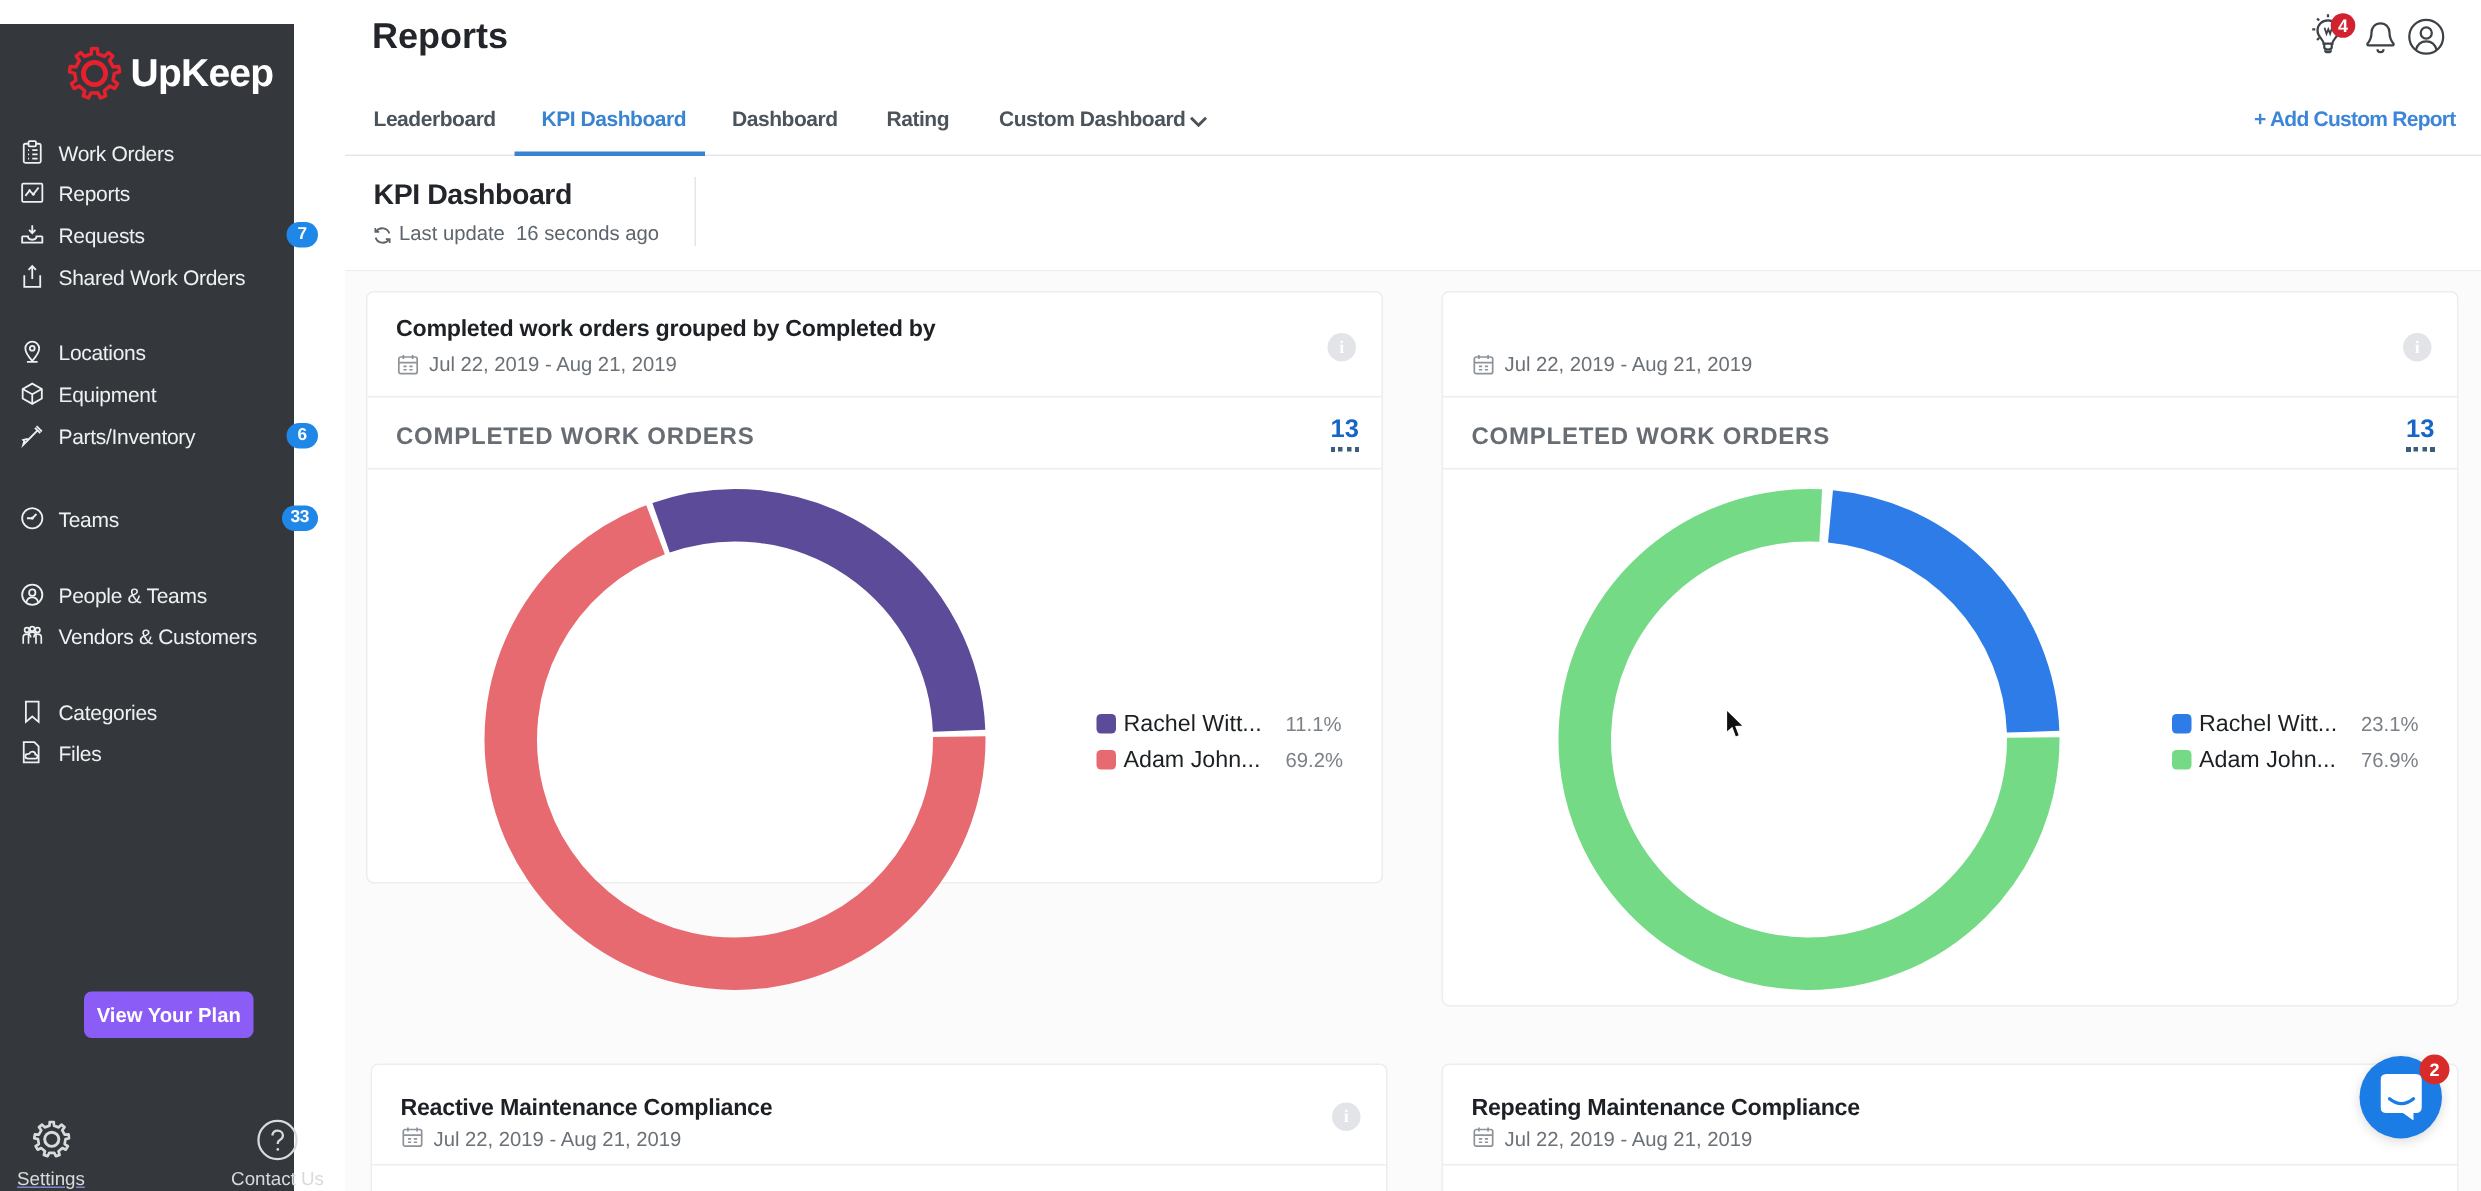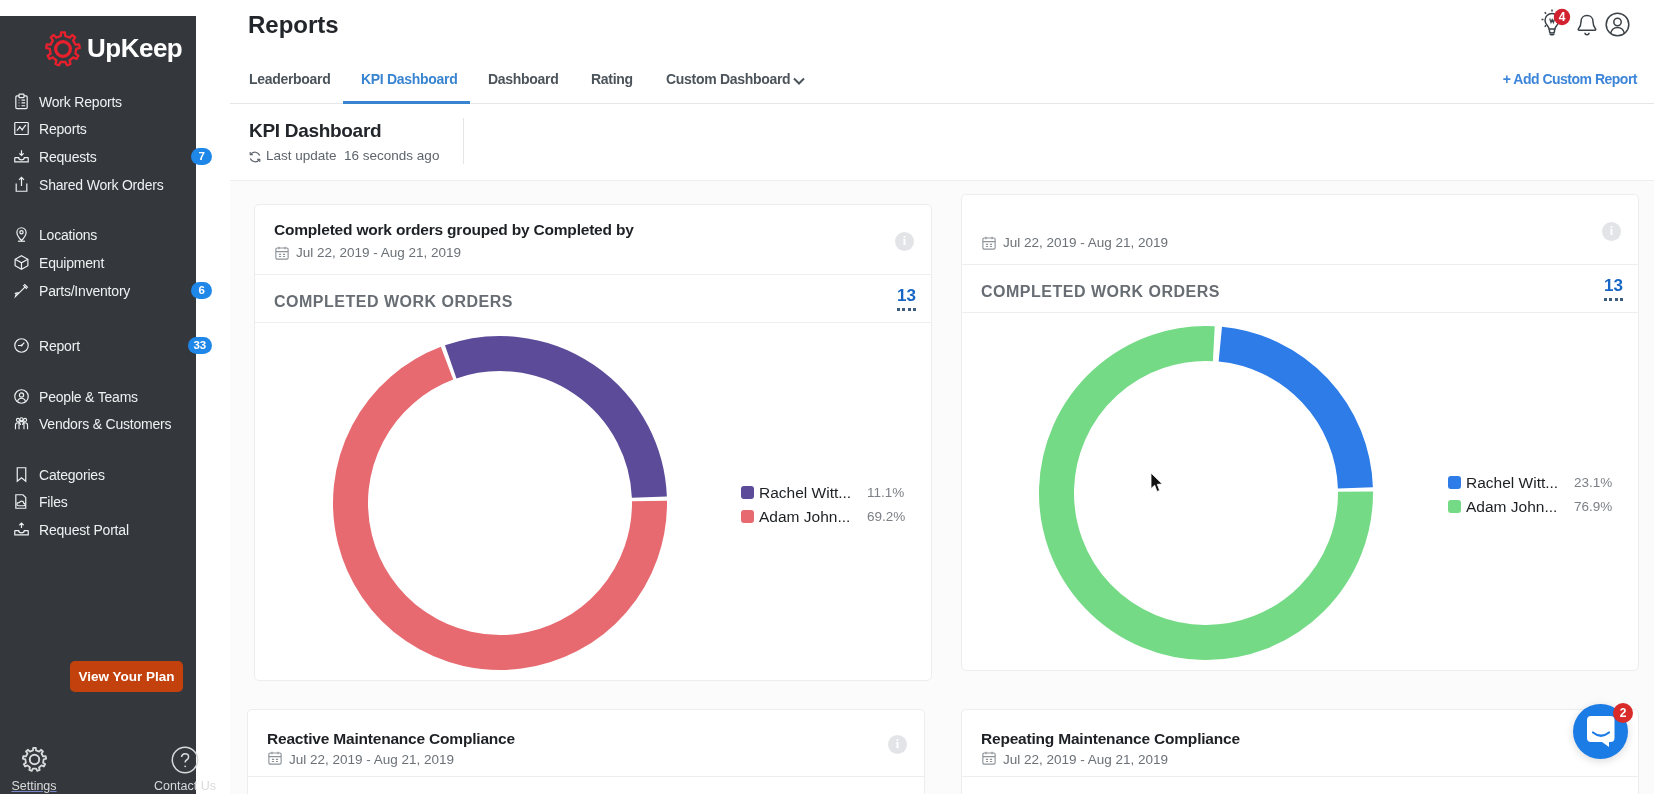--- a/index.html
+++ b/index.html
@@ -6,21 +6,21 @@
 html,body { width:1654px; height:794px; overflow:hidden; font-family:"Liberation Sans",sans-serif; background:#fff; }
 .abs { position:absolute; }
 
 
 #sidebar { position:absolute; left:0; top:16px; width:196px; height:794px; background:#34383c; }
 .logo { position:absolute; left:87px; top:17px; color:#fff; font-size:26px; font-weight:700; letter-spacing:-0.5px; }
 .nav { position:absolute; left:0; width:230px; height:28px; color:#eef0f1; font-size:14px; letter-spacing:-0.2px; }
 .nav .ic { position:absolute; left:13px; top:5px; width:17px; height:17px; }
 .nav .tx { position:absolute; left:39px; top:6px; }
 .badge { position:absolute; right:18px; top:5px; min-width:21px; height:17px; background:#1e87e8; border-radius:9px; color:#fff; font-size:11.5px; font-weight:700; text-align:center; line-height:17px; padding:0 6px; }
-.vyp { position:absolute; left:56px; top:645px; width:113px; height:31px; background:#c2410c; border-radius:5px; color:#fff; font-size:13.5px; font-weight:700; text-align:center; line-height:31px;margin-left:14px; }
+.vyp { position:absolute; left:56px; top:645px; width:113px; height:31px; background:#8b5cf6; border-radius:5px; color:#fff; font-size:13.5px; font-weight:700; text-align:center; line-height:31px; }
 .bottomlink { position:absolute; color:#d9dadb; font-size:12.5px; text-align:center; }
 
 
 #main { position:absolute; left:230px; top:0; width:1424px; height:794px; background:#fff; }
 .h1 { position:absolute; left:18px; top:11px; font-size:24px; font-weight:700; color:#22262a; }
 .tabs { position:absolute; left:0; top:56px; width:1424px; height:48px; border-bottom:1px solid #e4e7e9; }
 .tab { position:absolute; top:15px; font-size:14px; letter-spacing:-0.3px; font-weight:700; color:#4c545b; }
 .tab.active { color:#3884d0; }
 .tabline { position:absolute; left:113px; top:45px; width:127px; height:3px; background:#3884d0; }
 .addreport { position:absolute; right:17px; top:15px; font-size:14px; letter-spacing:-0.5px; font-weight:700; color:#3d85d8; }
@@ -56,21 +56,21 @@
     </g>
   </svg>
   <div class="logo">UpKeep</div>
 
   <div class="nav" style="top:72px">
     <svg class="ic" viewBox="0 0 24 24" fill="none" stroke="#eef0f1" stroke-width="1.7">
         <rect x="4" y="4" width="16" height="18" rx="1.5"></rect>
         <rect x="8.5" y="1.5" width="7" height="5" rx="1" fill="#34383c"></rect>
         <path d="M8 10h1M8 14h1M8 18h1M12 10h5M12 14h5M12 18h5"></path>
       </svg>
-    <div class="tx">Work Reports</div>
+    <div class="tx">Work Orders</div>
   </div>
   <div class="nav" style="top:99px">
     <svg class="ic" viewBox="0 0 24 24" fill="none" stroke="#eef0f1" stroke-width="1.7">
         <rect x="2.5" y="3.5" width="19" height="17" rx="1"></rect>
         <path d="M5.5 15 l4-5 3.5 3.5 5-6.5"></path>
         <circle cx="9.5" cy="10" r="1.3" fill="#eef0f1" stroke="none"></circle>
         <circle cx="13" cy="13.5" r="1.3" fill="#eef0f1" stroke="none"></circle>
       </svg>
     <div class="tx">Reports</div>
   </div>
@@ -112,21 +112,21 @@
       </svg>
     <div class="tx">Parts/Inventory</div>
     <div class="badge">6</div>
   </div>
   <div class="nav" style="top:316px">
     <svg class="ic" viewBox="0 0 24 24" fill="none" stroke="#eef0f1" stroke-width="1.7">
         <circle cx="12" cy="12" r="9.5"></circle>
         <path d="M12 12 16 8M12 12h-5"></path>
         <circle cx="12" cy="12" r="1.4" fill="#eef0f1" stroke="none"></circle>
       </svg>
-    <div class="tx">Report</div>
+    <div class="tx">Teams</div>
     <div class="badge">33</div>
   </div>
 
   <div class="nav" style="top:394px">
     <svg class="ic" viewBox="0 0 24 24" fill="none" stroke="#eef0f1" stroke-width="1.6">
         <circle cx="7" cy="7" r="2.2"></circle>
         <circle cx="12" cy="6" r="2.2"></circle>
         <circle cx="17" cy="7" r="2.2"></circle>
         <path d="M3.5 20v-6c0-2 1.5-3 3.5-3s3.5 1 3.5 3"></path>
         <path d="M8.5 20v-8c0-2 1.5-3 3.5-3s3.5 1 3.5 3v8"></path>
@@ -148,28 +148,20 @@
         <path d="M6 2.5h12v19l-6-5-6 5z"></path>
       </svg>
     <div class="tx">Categories</div>
   </div>
   <div class="nav" style="top:472px">
     <svg class="ic" viewBox="0 0 24 24" fill="none" stroke="#eef0f1" stroke-width="1.7">
         <path d="M4 2.5h10l4 4v15h-14z"></path>
         <path d="M8 13.5c-1.4 0-2.5 1-2.5 2.3 0 1.3 1.1 2.2 2.5 2.2h7c1.2 0 2-0.8 2-1.9 0-1.1-0.8-1.9-2-1.9-0.1-1.5-1.3-2.7-2.9-2.7-1.3 0-2.4 0.7-2.9 1.9z" fill="#34383c"></path>
       </svg>
     <div class="tx">Files</div>
-  </div>
-  <div class="nav" style="top:500px">
-    <svg class="ic" viewBox="0 0 24 24" fill="none" stroke="#eef0f1" stroke-width="1.7">
-        <path d="M2.5 13.5v6h19v-6"></path>
-        <path d="M2.5 13.5h5.5c0 2 1.6 3.2 4 3.2s4-1.2 4-3.2h5.5"></path>
-        <path d="M12 10V3M9 6 12 3 15 6"></path>
-      </svg>
-    <div class="tx">Request Portal</div>
   </div>
 
   <div class="vyp">View Your Plan</div>
 
   <svg class="abs" style="left:22px;top:731px" width="25" height="25" viewBox="0 0 36 36" fill="none" stroke="#d9dadb" stroke-linejoin="round">
     <path stroke-width="2.6" d="M 15.8 5.0 L 16.1 1.3 L 19.9 1.3 L 20.2 5.0 L 24.7 6.6 L 27.3 4.0 L 30.2 6.4 L 28.1 9.4 L 30.4 13.6 L 34.1 13.3 L 34.8 16.9 L 31.2 17.9 L 30.4 22.6 L 33.4 24.7 L 31.5 28.0 L 28.2 26.4 L 24.5 29.5 L 25.5 33.0 L 22.0 34.3 L 20.4 31.0 L 15.6 31.0 L 14.0 34.3 L 10.5 33.0 L 11.5 29.5 L 7.8 26.4 L 4.5 28.0 L 2.6 24.7 L 5.6 22.6 L 4.8 17.9 L 1.2 16.9 L 1.9 13.3 L 5.6 13.6 L 7.9 9.4 L 5.8 6.4 L 8.7 4.0 L 11.3 6.6 Z"></path>
     <circle cx="18" cy="18" r="6.8" stroke-width="2.8"></circle>
   </svg>
   <div class="bottomlink" style="left:0px;top:763px;width:68px;text-decoration:underline;text-decoration-color:#7a86c8;">Settings</div>
   <svg class="abs" style="left:171px;top:730px" width="28" height="28" viewBox="0 0 28 28" fill="none" stroke="#d9dadb" stroke-width="1.5">
@@ -225,21 +217,21 @@
       <path d="M1.2 1v2.6h2.6" stroke-width="1.1"></path>
         <path d="M10.8 11V8.4H8.2" stroke-width="1.1"></path>
     </svg>
     <div class="lastupd" style="left:36px;">Last update&nbsp; 16 seconds ago</div>
     <div class="vdiv"></div>
   </div>
 </div>
 
 <div id="content">
 
-  <div class="card" style="left:24px;top:13px;height:477px;margin-top:10px;">
+  <div class="card" style="left:14px;top:13px;height:395px;">
     <div class="cardtitle">Completed work orders grouped by Completed by</div>
     <svg class="calic" viewBox="0 0 16 16" fill="none" stroke="#8d9399" stroke-width="1.3">
         <rect x="1" y="2.3" width="14" height="12.7" rx="1.5"></rect>
         <path d="M1 6.5h14M4.5 0.8v3M11.5 0.8v3M4.5 9.5h2.5M9 9.5h2.5M4.5 12h2.5M9 12h2.5"></path>
       </svg>
     <div class="carddate">Jul 22, 2019 - Aug 21, 2019</div>
     <div class="infoic">i</div>
     <div class="hdiv" style="top:69px"></div>
     <div class="statlab">COMPLETED WORK ORDERS</div>
     <div class="statnum">13</div>

